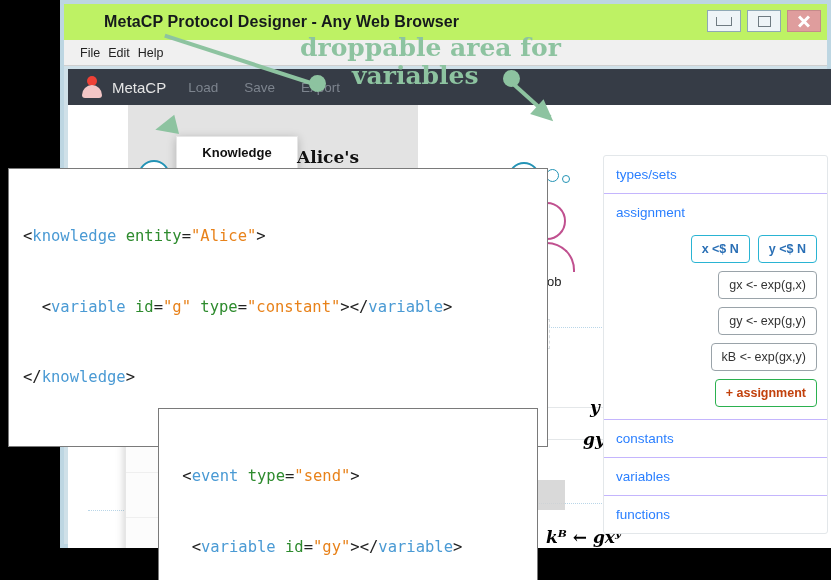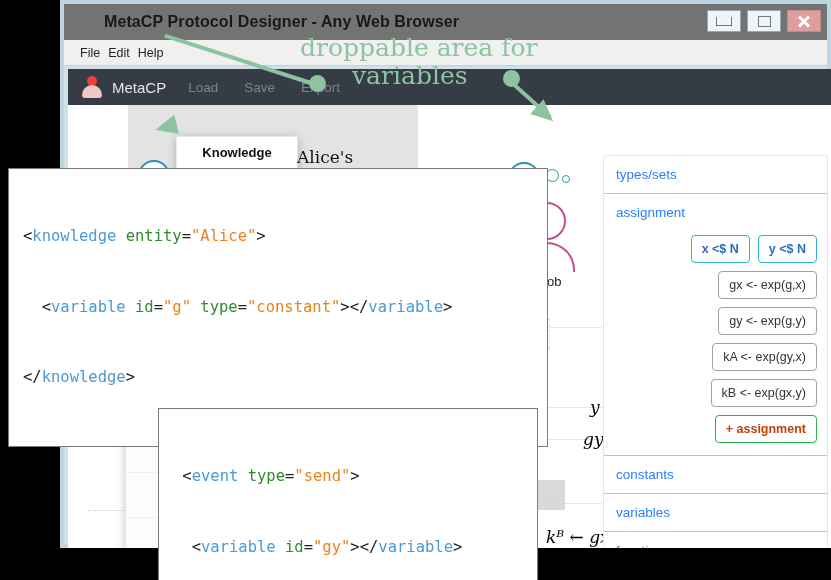--- a/index.html
+++ b/index.html
@@ -3,21 +3,21 @@
 <meta charset="utf-8">
 <style>
   html,body{margin:0;padding:0;background:#000;}
   body{width:831px;height:580px;overflow:hidden;font-family:"Liberation Sans",sans-serif;}
 
   #root{position:relative;width:831px;height:580px;background:#000;}
 
   
   .win{position:absolute;left:60px;top:0;width:771px;height:548px;background:#cfe0e8;
        border:4px solid #bdd6e2;box-sizing:border-box;}
-  .titlebar{position:relative;height:36px;background:#737373;display:flex;align-items:center;}
+  .titlebar{position:relative;height:36px;background:#bef264;display:flex;align-items:center;}
   .title-text{margin-left:40px;font-size:16px;font-weight:bold;color:#15191c;letter-spacing:.1px;}
   .wbtns{position:absolute;right:6px;top:6px;display:flex;gap:6px;}
   .wbtn{width:34px;height:22px;border:1px solid #8fa9b5;background:#eef4f7;
         display:flex;align-items:center;justify-content:center;box-sizing:border-box;}
   .wbtn.close{background:#df9d9d;border-color:#c58a8a;}
   .wb-min{width:14px;height:8px;border:1px solid #6f7b82;border-top:none;}
   .wb-max{width:11px;height:9px;border:1.6px solid #6f7b82;}
   .wb-x{position:relative;width:14px;height:12px;}
   .wb-x:before,.wb-x:after{content:"";position:absolute;left:0;top:5px;width:14px;height:3px;
        background:#fff;}
@@ -47,21 +47,21 @@
   .sb-sec:last-child{border-bottom:none;}
   .sb-head{color:#2a7fff;font-size:13.5px;padding:11px 0 11px 12px;}
   .sb-body{padding:4px 10px 12px 10px;display:flex;flex-direction:column;align-items:flex-end;gap:8px;}
   .chip{font-size:12.5px;color:#333;border:1px solid #9aa3a9;border-radius:4px;
         padding:6px 10px;background:#fff;white-space:nowrap;}
   .chip.teal{border-color:#2ab4d3;color:#2a6fb5;font-weight:bold;}
   .chip.green{border-color:#2bb14f;color:#c2410c;font-weight:bold;}
   .chip-row{display:flex;gap:8px;}
 
   
-  .abs{position:absolute;}
+  .abs{position:absolute;font-weight:bold;}
   .math{font-family:"DejaVu Serif",serif;font-style:italic;}
 
   
   .alice-note{font-family:"DejaVu Serif",serif;font-size:17px;color:#111;line-height:1.25;}
   .person{position:absolute;}
   .p-head{width:38px;height:38px;border:2.5px solid #c0508f;border-radius:50%;box-sizing:border-box;}
   .p-body{width:56px;height:30px;border:2.5px solid #c0508f;border-bottom:none;
           border-radius:28px 28px 0 0;box-sizing:border-box;margin-left:-9px;margin-top:2px;}
   .p-name{font-size:13px;color:#222;text-align:center;margin-top:2px;margin-left:-3px;}
 
@@ -256,21 +256,20 @@
           </div>
           <div class="sb-sec">
             <div class="sb-head">assignment</div>
             <div class="sb-body">
               <div class="chip-row">
                 <div class="chip teal">x &lt;$ N</div>
                 <div class="chip teal">y &lt;$ N</div>
               </div>
               <div class="chip">gx &lt;- exp(g,x)</div>
               <div class="chip">gy &lt;- exp(g,y)</div>
-              <div class="chip">kA &lt;- exp(gy,x)</div>
               <div class="chip">kB &lt;- exp(gx,y)</div>
               <div class="chip green">+ assignment</div>
             </div>
           </div>
           <div class="sb-sec">
             <div class="sb-head">constants</div>
           </div>
           <div class="sb-sec">
             <div class="sb-head">variables</div>
           </div>

